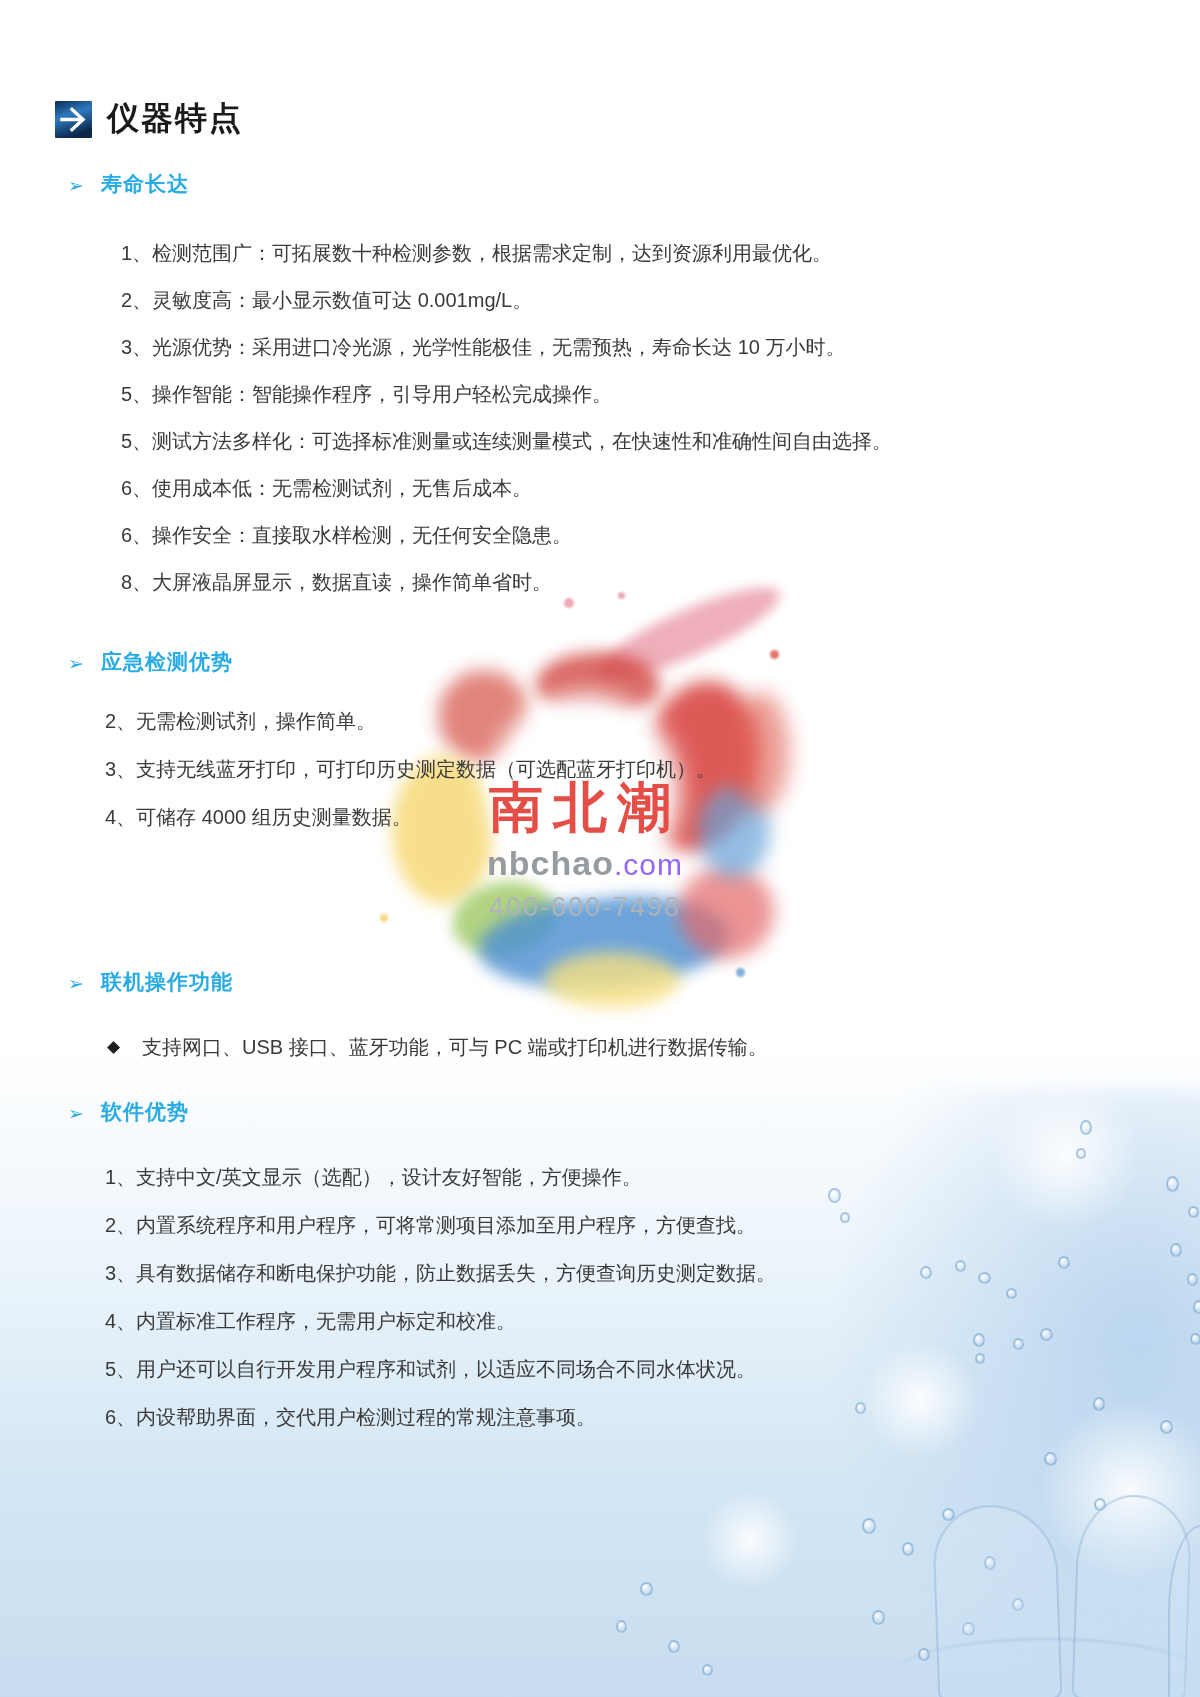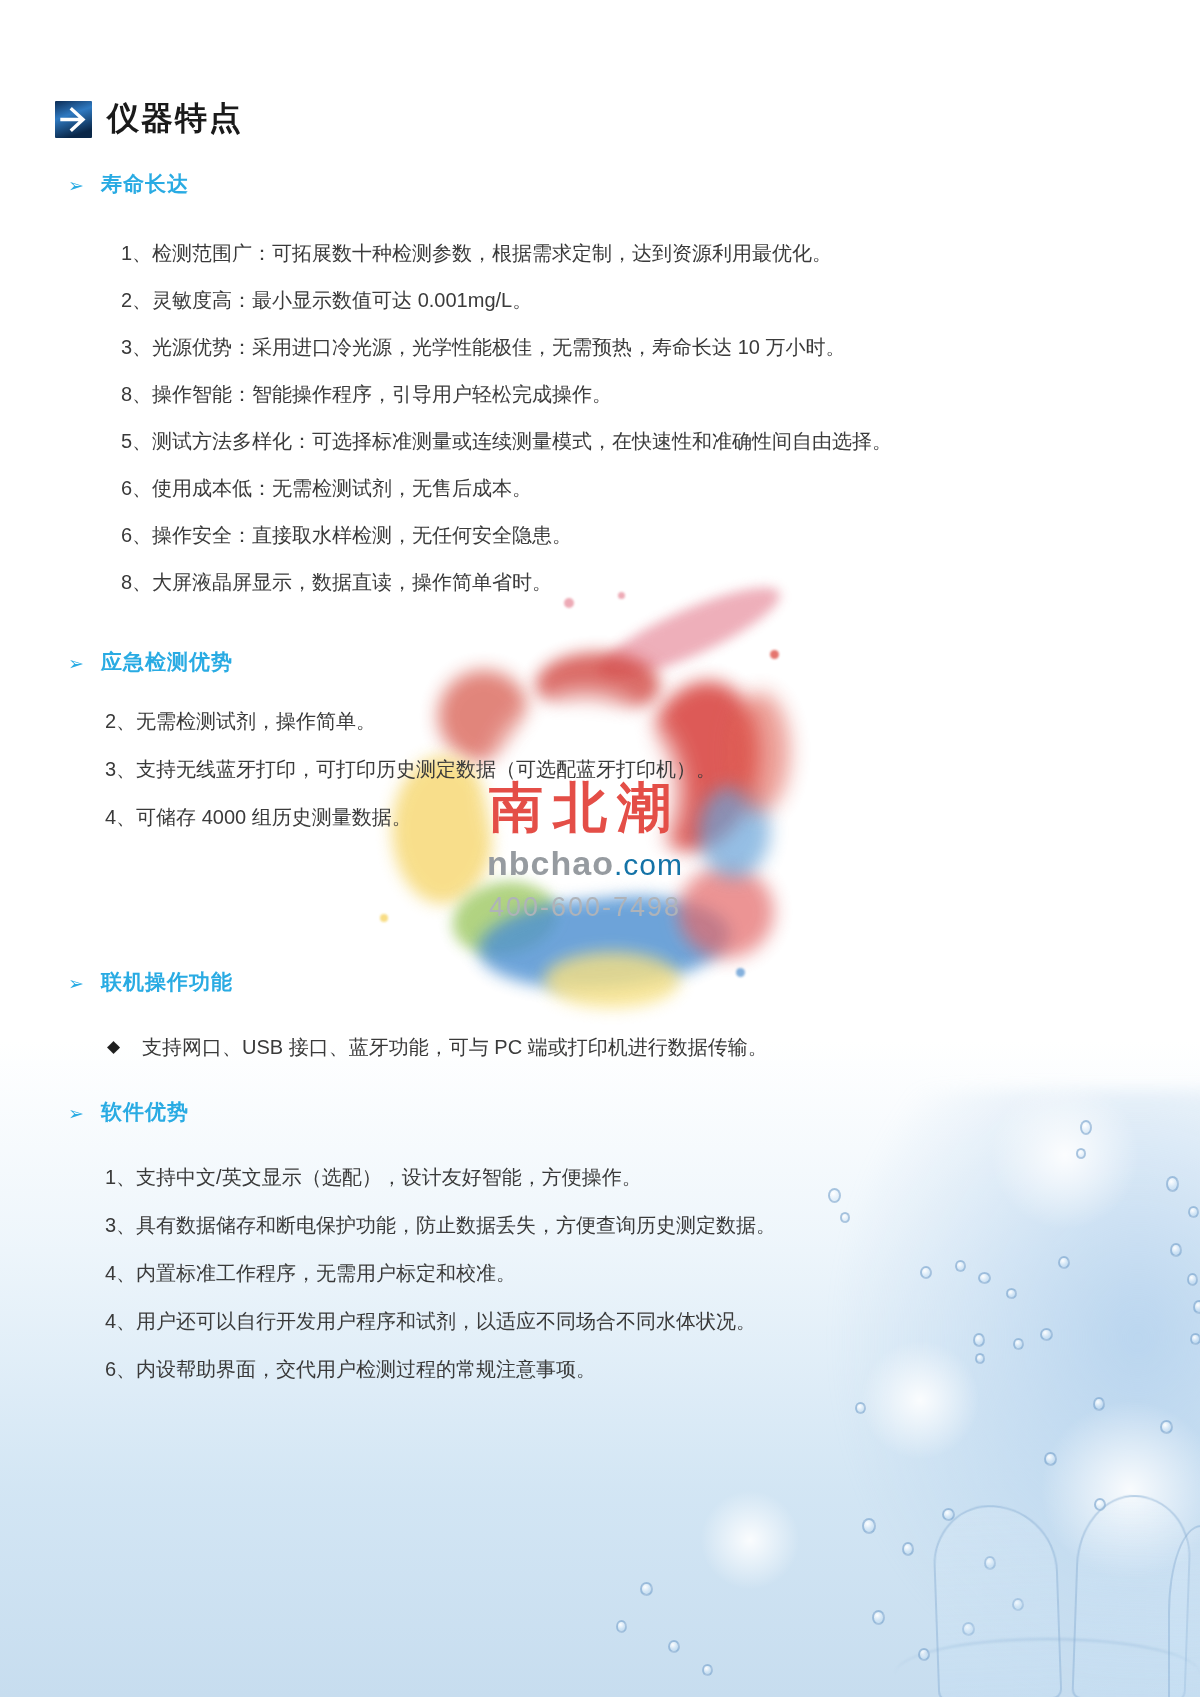--- a/index.html
+++ b/index.html
@@ -40,21 +40,21 @@
   .d1{left:186px;top:2px;width:10px;height:10px;background:rgba(233,148,162,.85);filter:blur(1px);}
   .d2{left:240px;top:-4px;width:7px;height:7px;background:rgba(233,148,162,.85);filter:blur(1px);}
   .d3{left:392px;top:54px;width:9px;height:9px;background:rgba(220,70,60,.8);filter:blur(1px);}
   .d4{left:2px;top:318px;width:8px;height:8px;background:rgba(246,214,108,.9);filter:blur(1px);}
   .d5{left:358px;top:372px;width:9px;height:9px;background:rgba(90,150,210,.8);filter:blur(1px);}
   .wm-center{position:absolute;left:112px;top:98px;width:190px;height:196px;background:#fff;border-radius:50%;filter:blur(12px);}
   .wm-brand{position:absolute;left:0;top:176px;width:100%;text-align:center;font-size:54px;font-weight:bold;
     color:#e2413a;letter-spacing:10px;font-family:"Liberation Serif","DejaVu Serif",serif;}
   .wm-domain{position:absolute;left:0;top:248px;width:100%;text-align:center;font-size:34px;font-weight:bold;
     color:#8f9499;letter-spacing:1px;}
-  .wm-domain .suffix{color:#0369a1;font-weight:normal;font-size:30px;text-align:center;}
+  .wm-domain .suffix{color:#8b5cf6;font-weight:normal;font-size:30px;text-align:center;}
   .wm-phone{position:absolute;left:0;top:296px;width:100%;text-align:center;font-size:27px;color:#a9aeb4;letter-spacing:2px;}
 
   
   .content{position:absolute;left:0;top:0;width:100%;height:100%;z-index:3;}
   .doc-title{position:absolute;left:55px;top:97px;display:flex;align-items:center;gap:15px;}
   .doc-title h1{margin:0;font-size:32px;font-weight:bold;color:#1a1a1a;letter-spacing:2px;}
   .title-icon{width:37px;height:37px;display:inline-block;}
   .sec-head{position:absolute;left:68px;display:flex;align-items:center;gap:17px;}
   .sec-arrow{color:#29abe3;font-size:19px;line-height:1;transform:translateY(1px);}
   .sec-title{color:#29abe3;font-size:21px;font-weight:bold;letter-spacing:1px;}
@@ -161,21 +161,21 @@
     </div>
 
     <div class="sec-head" style="top:170px;">
       <span class="sec-arrow">➢</span>
       <span class="sec-title">寿命长达</span>
     </div>
     <ol class="list" style="top:240px;margin-left:16px;">
       <li>1、检测范围广：可拓展数十种检测参数，根据需求定制，达到资源利用最优化。</li>
       <li>2、灵敏度高：最小显示数值可达 0.001mg/L。</li>
       <li>3、光源优势：采用进口冷光源，光学性能极佳，无需预热，寿命长达 10 万小时。</li>
-      <li>8、操作智能：智能操作程序，引导用户轻松完成操作。</li>
+      <li>5、操作智能：智能操作程序，引导用户轻松完成操作。</li>
       <li>5、测试方法多样化：可选择标准测量或连续测量模式，在快速性和准确性间自由选择。</li>
       <li>6、使用成本低：无需检测试剂，无售后成本。</li>
       <li>6、操作安全：直接取水样检测，无任何安全隐患。</li>
       <li>8、大屏液晶屏显示，数据直读，操作简单省时。</li>
     </ol>
 
     <div class="sec-head" style="top:648px;">
       <span class="sec-arrow">➢</span>
       <span class="sec-title">应急检测优势</span>
     </div>
@@ -193,20 +193,21 @@
       <span class="diamond">◆</span>
       <span>支持网口、USB 接口、蓝牙功能，可与 PC 端或打印机进行数据传输。</span>
     </div>
 
     <div class="sec-head" style="top:1098px;">
       <span class="sec-arrow">➢</span>
       <span class="sec-title">软件优势</span>
     </div>
     <ol class="list p48" style="top:1164px;">
       <li>1、支持中文/英文显示（选配），设计友好智能，方便操作。</li>
+      <li>2、内置系统程序和用户程序，可将常测项目添加至用户程序，方便查找。</li>
       <li>3、具有数据储存和断电保护功能，防止数据丢失，方便查询历史测定数据。</li>
       <li>4、内置标准工作程序，无需用户标定和校准。</li>
-      <li>4、用户还可以自行开发用户程序和试剂，以适应不同场合不同水体状况。</li>
+      <li>5、用户还可以自行开发用户程序和试剂，以适应不同场合不同水体状况。</li>
       <li>6、内设帮助界面，交代用户检测过程的常规注意事项。</li>
     </ol>
 
   </div>
 </div>
 
 </body></html>

